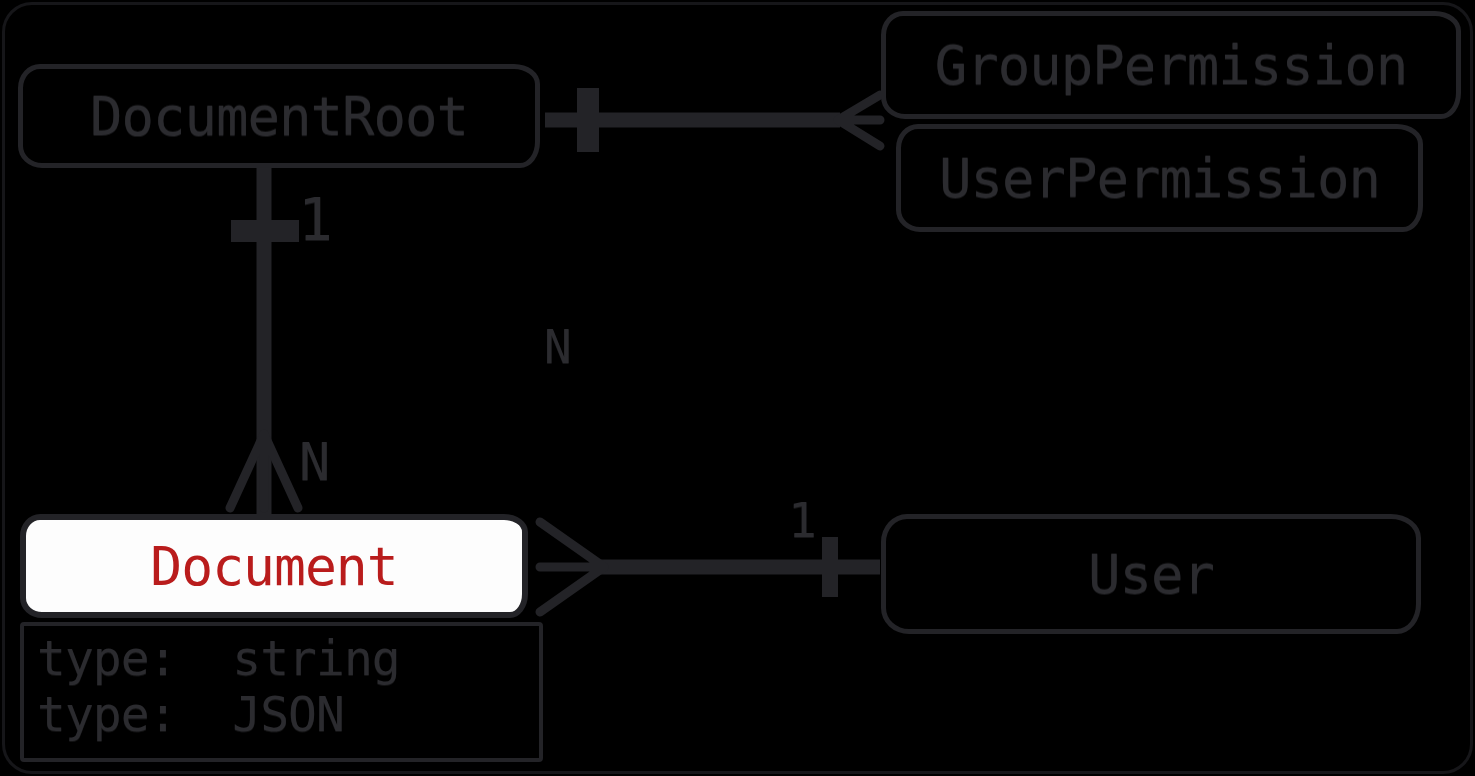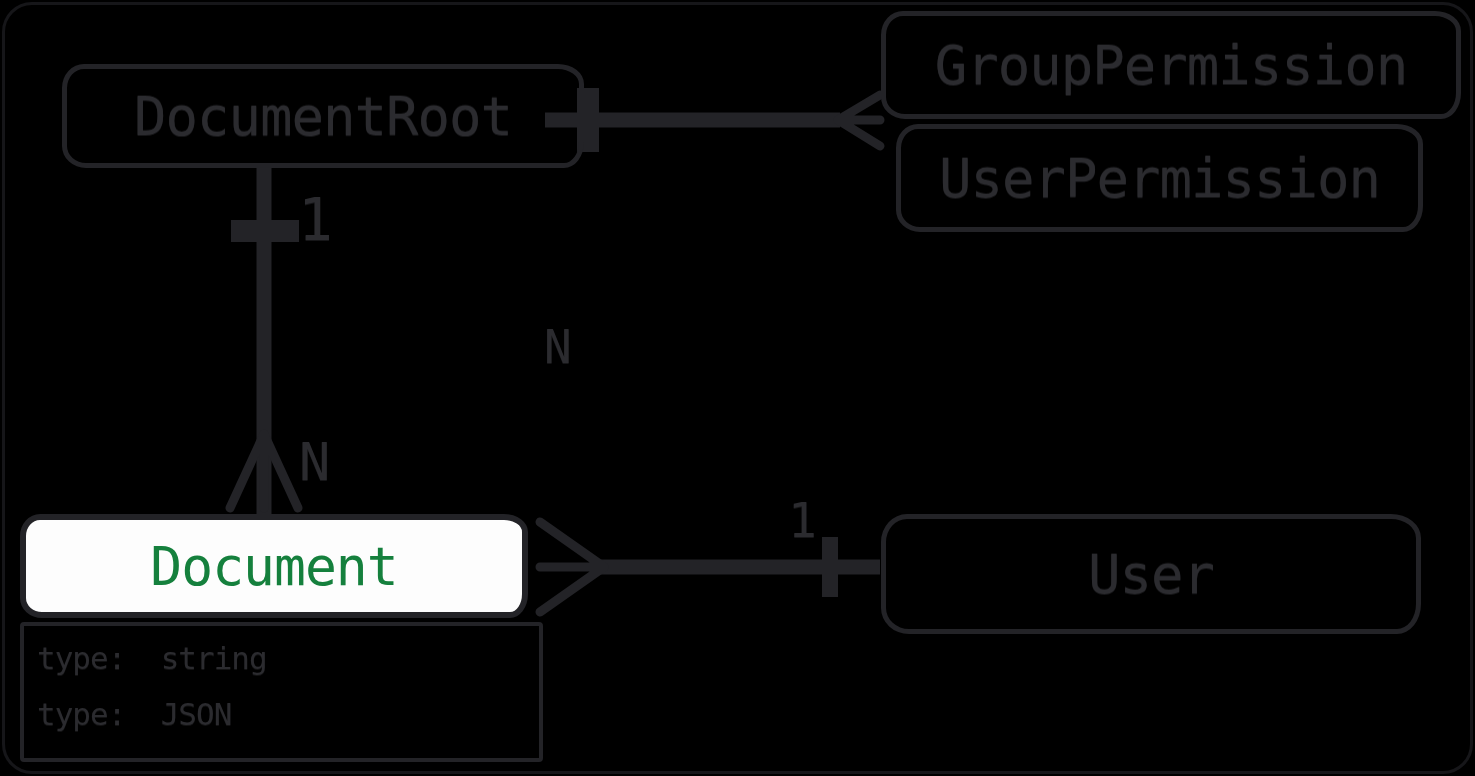--- a/index.html
+++ b/index.html
@@ -11,38 +11,38 @@
     position:absolute;left:2px;top:2px;right:2px;bottom:2px;
     border:3px solid #161619;border-radius:30px;pointer-events:none;
   }
   .entity{
     position:absolute;display:flex;align-items:center;justify-content:center;
     border:5px solid #232327;color:#2b2b2f;font-size:54px;
     border-radius:22px 26px 20px 24px / 24px 20px 26px 22px;
     text-shadow:0 1px 0 rgba(150,150,160,0.14), 0 -1px 0 rgba(150,150,160,0.10);
     letter-spacing:-1px;
   }
-  #ent-document-root{left:18px;top:64px;width:512px;height:94px;margin-left:44px;}
+  #ent-document-root{left:18px;top:64px;width:512px;height:94px;}
   #ent-group-permission{left:881px;top:11px;width:570px;height:98px;}
   #ent-user-permission{left:896px;top:124px;width:517px;height:98px;}
   #ent-user{left:881px;top:506px;width:530px;height:110px;border-radius:26px 30px 24px 28px / 28px 24px 30px 26px;margin-top:8px;}
   #ent-document{
     left:20px;top:514px;width:496px;height:92px;
-    background:#fdfdfd;border:6px solid #232327;color:#15803d;
+    background:#fdfdfd;border:6px solid #232327;color:#b91c1c;
     text-shadow:none;border-radius:20px 24px 18px 22px / 22px 18px 24px 20px;
     font-size:53px;
   }
   .attr-box{
     position:absolute;left:20px;top:622px;width:502px;height:128px;
     border:4px solid #232327;border-radius:4px;
     display:flex;flex-direction:column;justify-content:flex-start;
     padding-left:13px;padding-top:4px;box-sizing:content-box;
   }
   .attr-row{
-    color:#2b2b2f;font-size:31px;line-height:56px;white-space:pre;
+    color:#2b2b2f;font-size:48px;line-height:56px;white-space:pre;
     text-shadow:0 1px 0 rgba(150,150,160,0.12);letter-spacing:-1px;
   }
   .card-label{
     position:absolute;color:#2b2b2f;
     text-shadow:0 1px 0 rgba(150,150,160,0.14);
   }
   #lbl-root-doc-one{left:298px;top:186px;font-size:58px;}
   #lbl-root-doc-many{left:299px;top:432px;font-size:52px;}
   #lbl-doc-user-one{left:788px;top:492px;font-size:48px;}
   #lbl-root-perm-many{left:544px;top:320px;font-size:46px;}

